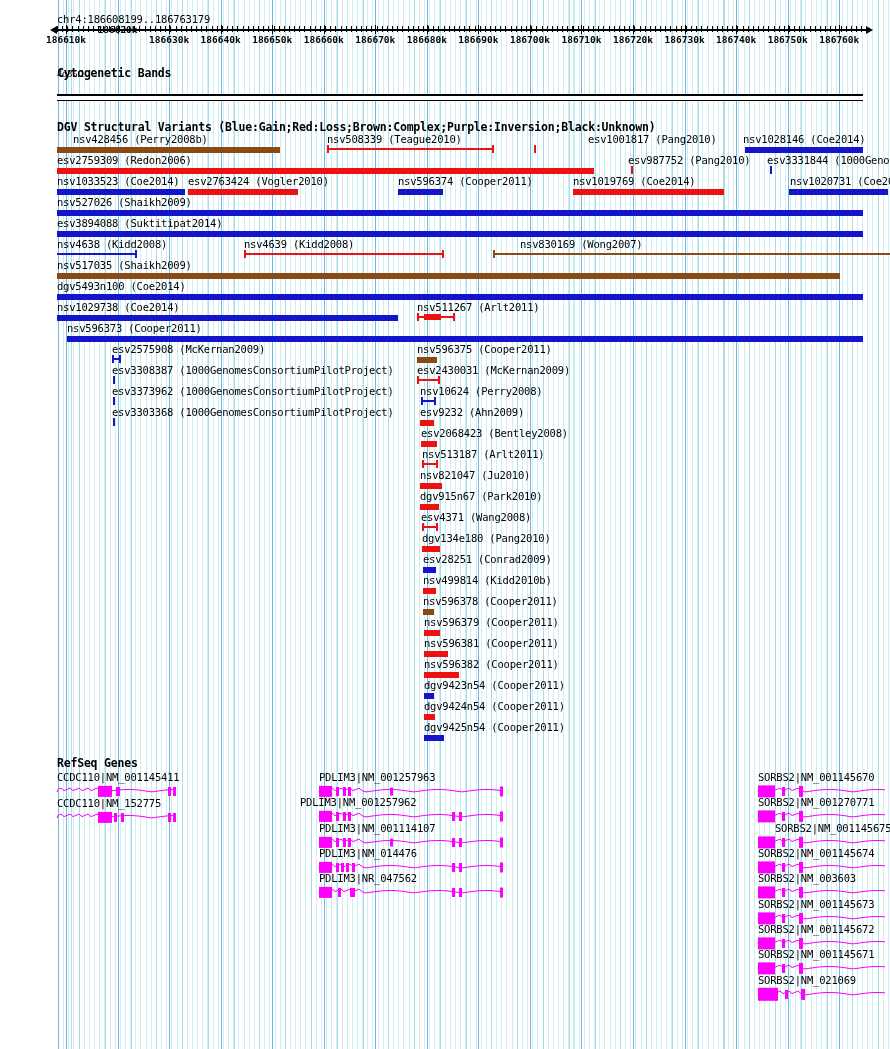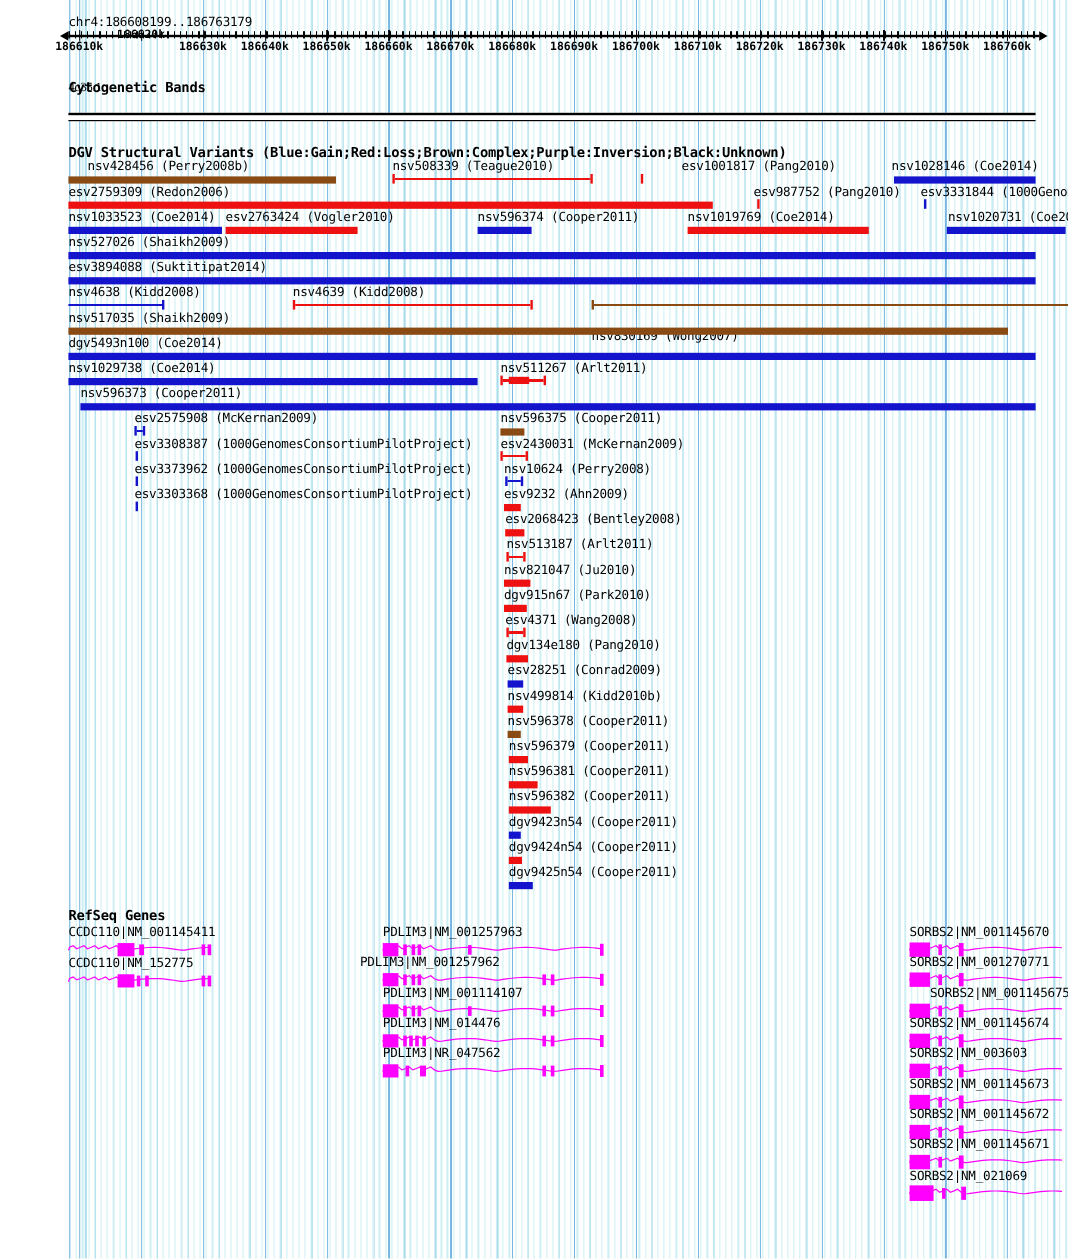--- a/index.html
+++ b/index.html
@@ -71,21 +71,21 @@
   <div class="hdr" style="left:57px;top:67px;">Cytogenetic Bands</div>
   <div class="lbl" style="left:57px;top:67px;font-family:Liberation Serif, serif;">4q35.1</div>
   <div id="cyto-band-box"></div>
 
   <div class="hdr" style="left:57px;top:121px;">DGV Structural Variants (Blue:Gain;Red:Loss;Brown:Complex;Purple:Inversion;Black:Unknown)</div>
   <div id="dgv-rows">
       <div class="lbl" style="left: 57px; top: 133px; margin-left: 16px;">nsv428456 (Perry2008b)</div>
       <div class="bar" style="left: 57px; top: 147px; width: 223px; background: rgb(138, 74, 19);"></div>
       <div class="lbl" style="left: 327px; top: 133px;">nsv508339 (Teague2010)</div>
       <div class="eline" style="left: 327px; top: 145px; width: 167px; background: linear-gradient(transparent 3px, rgb(238, 17, 17) 3px, rgb(238, 17, 17) 5px, transparent 5px); border-left: 2px solid rgb(238, 17, 17); border-right: 2px solid rgb(238, 17, 17);"></div>
-      <div class="lbl" style="left: 532px; top: 133px; padding-left: 36px;">esv1001817 (Pang2010)</div>
+      <div class="lbl" style="left: 552px; top: 133px; padding-left: 36px;">esv1001817 (Pang2010)</div>
       <div class="tick" style="left: 534px; top: 145px; background: rgb(238, 17, 17);"></div>
       <div class="lbl" style="left: 743px; top: 133px;">nsv1028146 (Coe2014)</div>
       <div class="bar" style="left: 745px; top: 147px; width: 118px; background: rgb(20, 20, 204);"></div>
       <div class="lbl" style="left: 57px; top: 154px;">esv2759309 (Redon2006)</div>
       <div class="bar" style="left: 57px; top: 168px; width: 537px; background: rgb(238, 17, 17);"></div>
       <div class="lbl" style="left: 628px; top: 154px;">esv987752 (Pang2010)</div>
       <div class="tick" style="left: 631px; top: 166px; background: rgb(238, 17, 17);"></div>
       <div class="lbl" style="left: 767px; top: 154px;">esv3331844 (1000GenomesConsortiumPilotProject)</div>
       <div class="tick" style="left: 770px; top: 166px; background: rgb(20, 20, 204);"></div>
       <div class="lbl" style="left: 57px; top: 175px;">nsv1033523 (Coe2014)</div>
@@ -99,21 +99,21 @@
       <div class="lbl" style="left: 790px; top: 175px;">nsv1020731 (Coe2014)</div>
       <div class="bar" style="left: 789px; top: 189px; width: 99px; background: rgb(20, 20, 204);"></div>
       <div class="lbl" style="left: 57px; top: 196px;">nsv527026 (Shaikh2009)</div>
       <div class="bar" style="left: 57px; top: 210px; width: 806px; background: rgb(20, 20, 204);"></div>
       <div class="lbl" style="left: 57px; top: 217px;">esv3894088 (Suktitipat2014)</div>
       <div class="bar" style="left: 57px; top: 231px; width: 806px; background: rgb(20, 20, 204);"></div>
       <div class="lbl" style="left: 57px; top: 238px;">nsv4638 (Kidd2008)</div>
       <div class="eline" style="left: 57px; top: 250px; width: 80px; background: linear-gradient(transparent 3px, rgb(20, 20, 204) 3px, rgb(20, 20, 204) 5px, transparent 5px); border-right: 2px solid rgb(20, 20, 204);"></div>
       <div class="lbl" style="left: 244px; top: 238px;">nsv4639 (Kidd2008)</div>
       <div class="eline" style="left: 244px; top: 250px; width: 200px; background: linear-gradient(transparent 3px, rgb(238, 17, 17) 3px, rgb(238, 17, 17) 5px, transparent 5px); border-left: 2px solid rgb(238, 17, 17); border-right: 2px solid rgb(238, 17, 17);"></div>
-      <div class="lbl" style="left: 493px; top: 238px; margin-top: 36px;">nsv830169 (Wong2007)</div>
+      <div class="lbl" style="left: 520px; top: 238px;">nsv830169 (Wong2007)</div>
       <div class="eline" style="left: 493px; top: 250px; width: 397px; background: linear-gradient(transparent 3px, rgb(138, 74, 19) 3px, rgb(138, 74, 19) 5px, transparent 5px); border-left: 2px solid rgb(138, 74, 19);"></div>
       <div class="lbl" style="left: 57px; top: 259px;">nsv517035 (Shaikh2009)</div>
       <div class="bar" style="left: 57px; top: 273px; width: 783px; background: rgb(138, 74, 19);"></div>
       <div class="lbl" style="left: 57px; top: 280px;">dgv5493n100 (Coe2014)</div>
       <div class="bar" style="left: 57px; top: 294px; width: 806px; background: rgb(20, 20, 204);"></div>
       <div class="lbl" style="left: 57px; top: 301px;">nsv1029738 (Coe2014)</div>
       <div class="bar" style="left: 57px; top: 315px; width: 341px; background: rgb(20, 20, 204);"></div>
       <div class="lbl" style="left: 417px; top: 301px;">nsv511267 (Arlt2011)</div>
       <div class="eline" style="left: 417px; top: 313px; width: 38px; background: linear-gradient(transparent 3px, rgb(238, 17, 17) 3px, rgb(238, 17, 17) 5px, transparent 5px); border-left: 2px solid rgb(238, 17, 17); border-right: 2px solid rgb(238, 17, 17);"></div>
       <div class="bar" style="left: 424px; top: 314px; width: 17px; background: rgb(238, 17, 17);"></div>

